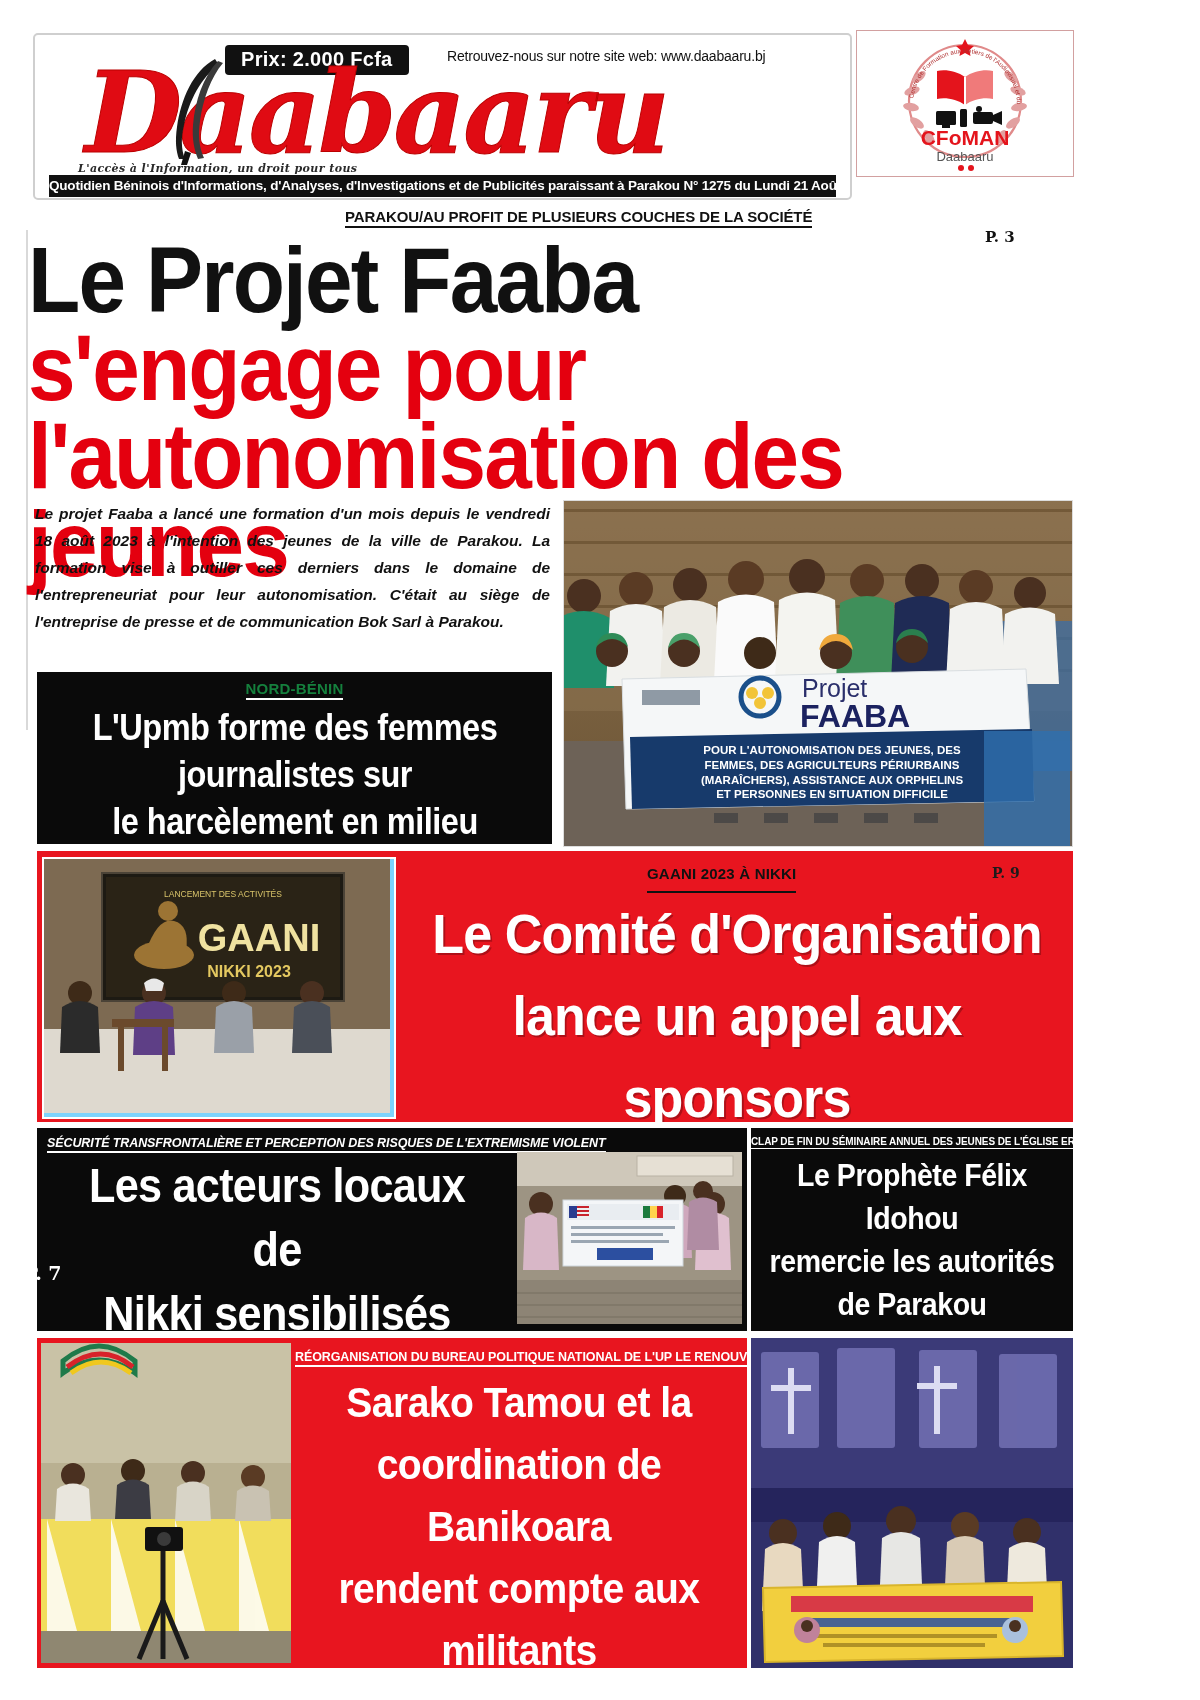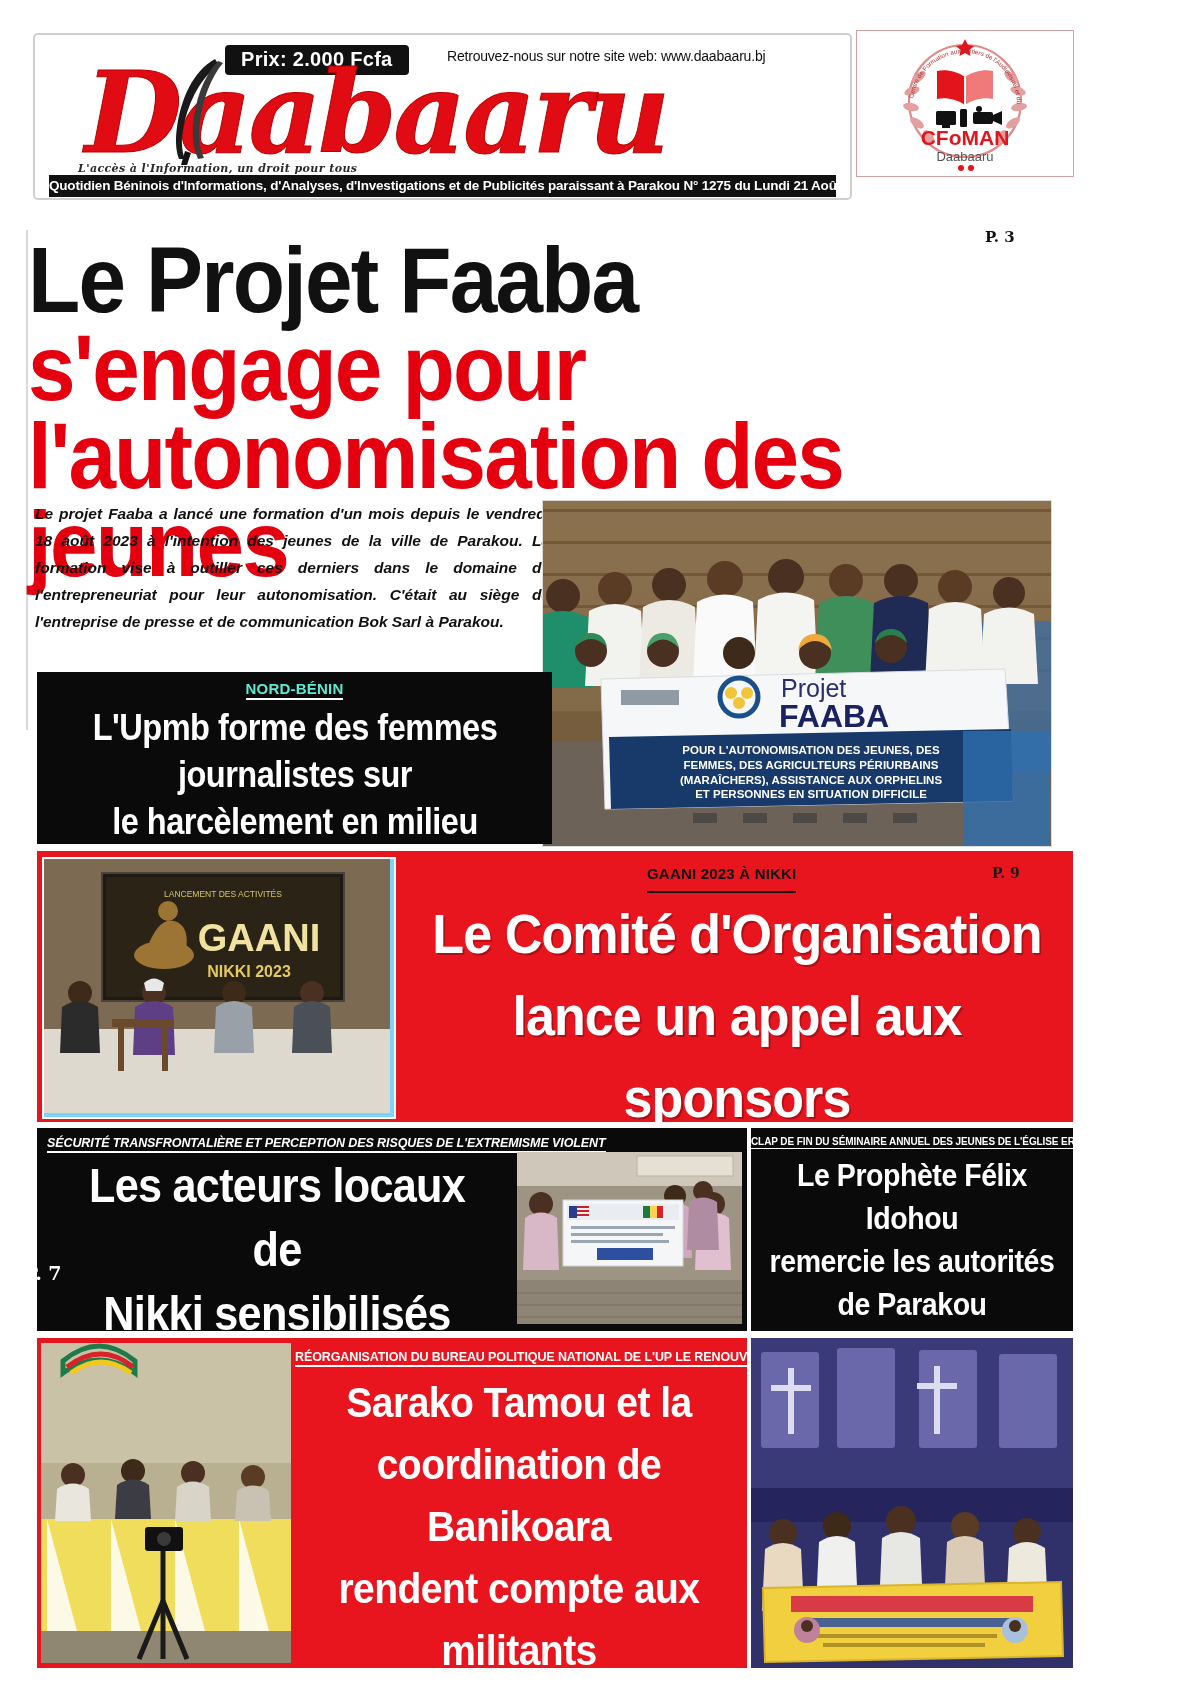--- a/index.html
+++ b/index.html
@@ -86,32 +86,32 @@
   
   .intro{
     position:absolute;left:35px;top:500px;width:515px;
     font-family:"Liberation Sans",sans-serif;
     font-style:italic;font-weight:700;font-size:15.5px;line-height:27px;
     color:#111;text-align:justify;
   }
 
   
   .mainphoto{
-    position:absolute;left:542px;top:500px;width:508px;height:345px;
+    position:absolute;left:563px;top:500px;width:508px;height:345px;
     overflow:hidden;background:#1d4ed8;border:1px solid #ddd;
   }
 
   
   .nordbox{
     position:absolute;left:37px;top:672px;width:515px;height:172px;
     background:#0a0a0a;overflow:hidden;
   }
   .nordbox .kick{
     position:absolute;left:0;top:8px;width:515px;text-align:center;
-    color:#5eead4;font-size:15px;font-weight:700;letter-spacing:.2px;
+    color:#15803d;font-size:15px;font-weight:700;letter-spacing:.2px;
     font-family:"Liberation Sans",sans-serif;
   }
   .nordbox .kick u{text-decoration:none;border-bottom:2px solid #fff;padding-bottom:1px;}
   .nordbox .h{
     position:absolute;left:4px;top:32px;width:508px;text-align:center;
     color:#fff;font-family:"Liberation Sans Narrow","Liberation Sans",sans-serif;
     font-weight:700;font-size:37px;line-height:47px;letter-spacing:-.6px;
     transform:scaleX(.88);transform-origin:center top;
   }
 
@@ -284,20 +284,21 @@
         <path d="M136 84 l9-4 0 14 -9-4z"></path>
         <circle cx="122" cy="78" r="3"></circle>
       </g>
       <text x="108" y="114" text-anchor="middle" font-size="21" font-weight="bold" fill="#e4141c" font-family="Liberation Sans, sans-serif">CFoMAN</text>
       <text x="108" y="130" text-anchor="middle" font-size="13" fill="#555" font-family="Liberation Sans, sans-serif">Daabaaru</text>
       <circle cx="104" cy="137" r="3" fill="#e4141c"></circle>
       <circle cx="114" cy="137" r="3" fill="#e4141c"></circle>
     </svg>
   </div>
 
+  <div class="kicker-top">PARAKOU/AU PROFIT DE PLUSIEURS COUCHES DE LA SOCIÉTÉ</div>
   <div class="pref-3">P. 3</div>
 
   <div class="lead-head">
     <div>
       <span>Le Projet Faaba </span><span class="red">s'engage pour</span>
     </div>
     <div class="lead-l2">l'autonomisation des jeunes</div>
   </div>
 
   <div class="intro">Le projet Faaba a lancé une formation d'un mois depuis le vendredi 18 août 2023 à l'intention des jeunes de la ville de Parakou. La formation vise à outiller ces derniers dans le domaine de l'entrepreneuriat pour leur autonomisation. C'était au siège de l'entreprise de presse et de communication Bok Sarl à Parakou.</div>

